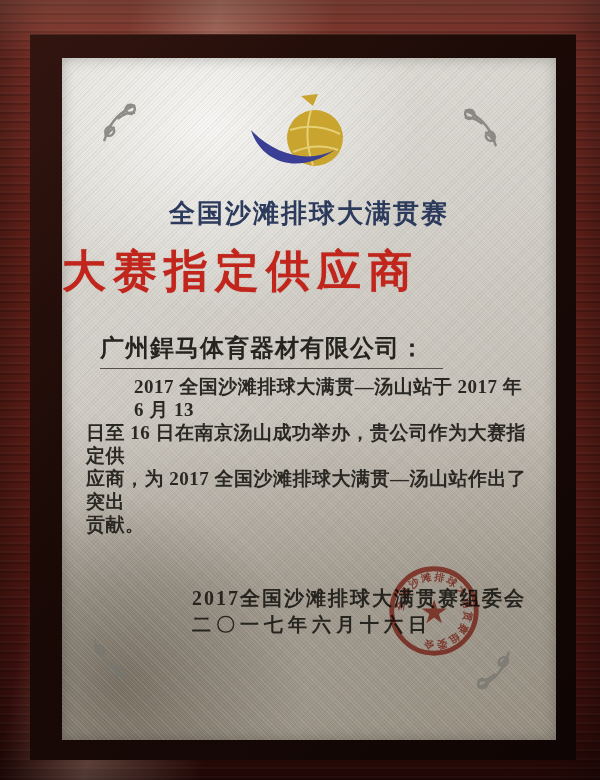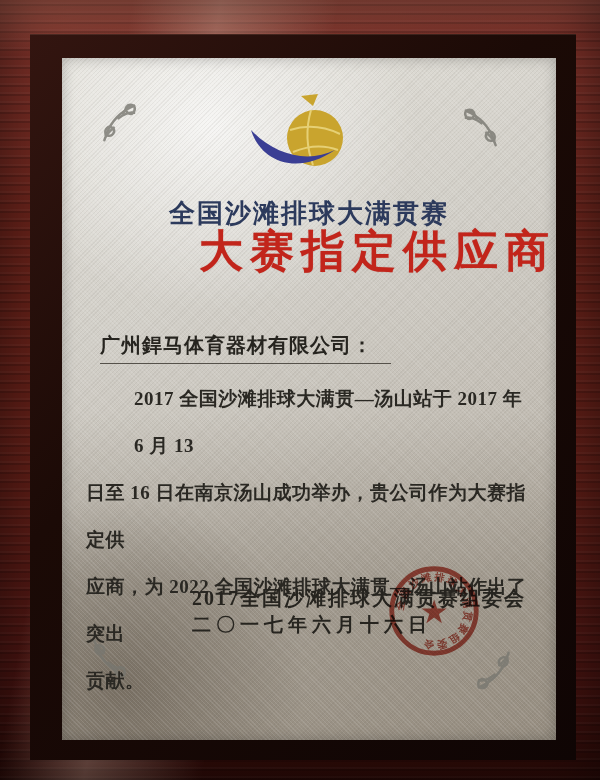--- a/index.html
+++ b/index.html
@@ -52,38 +52,38 @@
     text-align:center; font-family:"Liberation Sans","DejaVu Sans",sans-serif;
     font-size:26px; font-weight:700; letter-spacing:2px; color:#2c3a5c;margin-top:24px;
   }
   .title-en {
     position:absolute; left:0; top:147px; width:100%;
     text-align:center; font-family:"Liberation Sans","DejaVu Sans",sans-serif;
     font-size:11px; font-weight:700; letter-spacing:.4px; color:#2e3d60;
   }
 
   .award-title {
-    position:absolute; left:0; top:164px; width:100%;
-    text-align:right; font-family:"Liberation Sans","DejaVu Sans",sans-serif;
+    position:absolute; left:0; top:184px; width:100%;
+    text-align:left; font-family:"Liberation Sans","DejaVu Sans",sans-serif;
     font-size:44px; font-weight:900; letter-spacing:7px; color:#c2251b;
     text-shadow:0 0 1px rgba(150,20,10,.4);
   }
 
   .recipient {
     position:absolute; left:38px; top:274px;
-    font-size:20px; font-weight:700; color:#26241f;
+    font-size:24px; font-weight:700; color:#26241f;
     border-bottom:1.5px solid #55514a; padding:0 18px 4px 0;
     letter-spacing:1px;
   }
 
   .body-text {
     position:absolute; left:24px; top:317px; width:448px;
     font-size:19px; font-weight:700; color:#2a2823; letter-spacing:.5px;
   }
-  .body-line { line-height:47px; }
+  .body-line { line-height:23px; }
   .body-line.indent { padding-left:48px; }
 
   .sig-block {
     position:absolute; left:130px; top:527px; width:340px; text-align:left;
   }
   .sig-committee { font-size:20px; font-weight:700; color:#26241f; letter-spacing:2px; }
   .sig-date { margin-top:0; font-size:19px; font-weight:700; color:#26241f; letter-spacing:5px; }
 
   .seal {
     position:absolute; left:324px; top:505px; width:96px; height:96px;
@@ -130,21 +130,21 @@
       </svg>
 
       <div class="title-cn">全国沙滩排球大满贯赛</div>
       <div class="award-title">大赛指定供应商</div>
 
       <div class="recipient">广州銲马体育器材有限公司：</div>
 
       <div class="body-text">
         <div class="body-line indent">2017 全国沙滩排球大满贯—汤山站于 2017 年 6 月 13</div>
         <div class="body-line">日至 16 日在南京汤山成功举办，贵公司作为大赛指定供</div>
-        <div class="body-line">应商，为 2022 全国沙滩排球大满贯—汤山站作出了突出</div>
+        <div class="body-line">应商，为 2017 全国沙滩排球大满贯—汤山站作出了突出</div>
         <div class="body-line">贡献。</div>
       </div>
 
       <div class="sig-block">
         <div class="sig-committee">2017全国沙滩排球大满贯赛组委会</div>
         <div class="sig-date">二〇一七年六月十六日</div>
       </div>
 
       <svg class="seal" viewBox="0 0 100 100">
         <circle cx="50" cy="50" r="44" fill="none" stroke="#b8392a" stroke-width="5"></circle>

